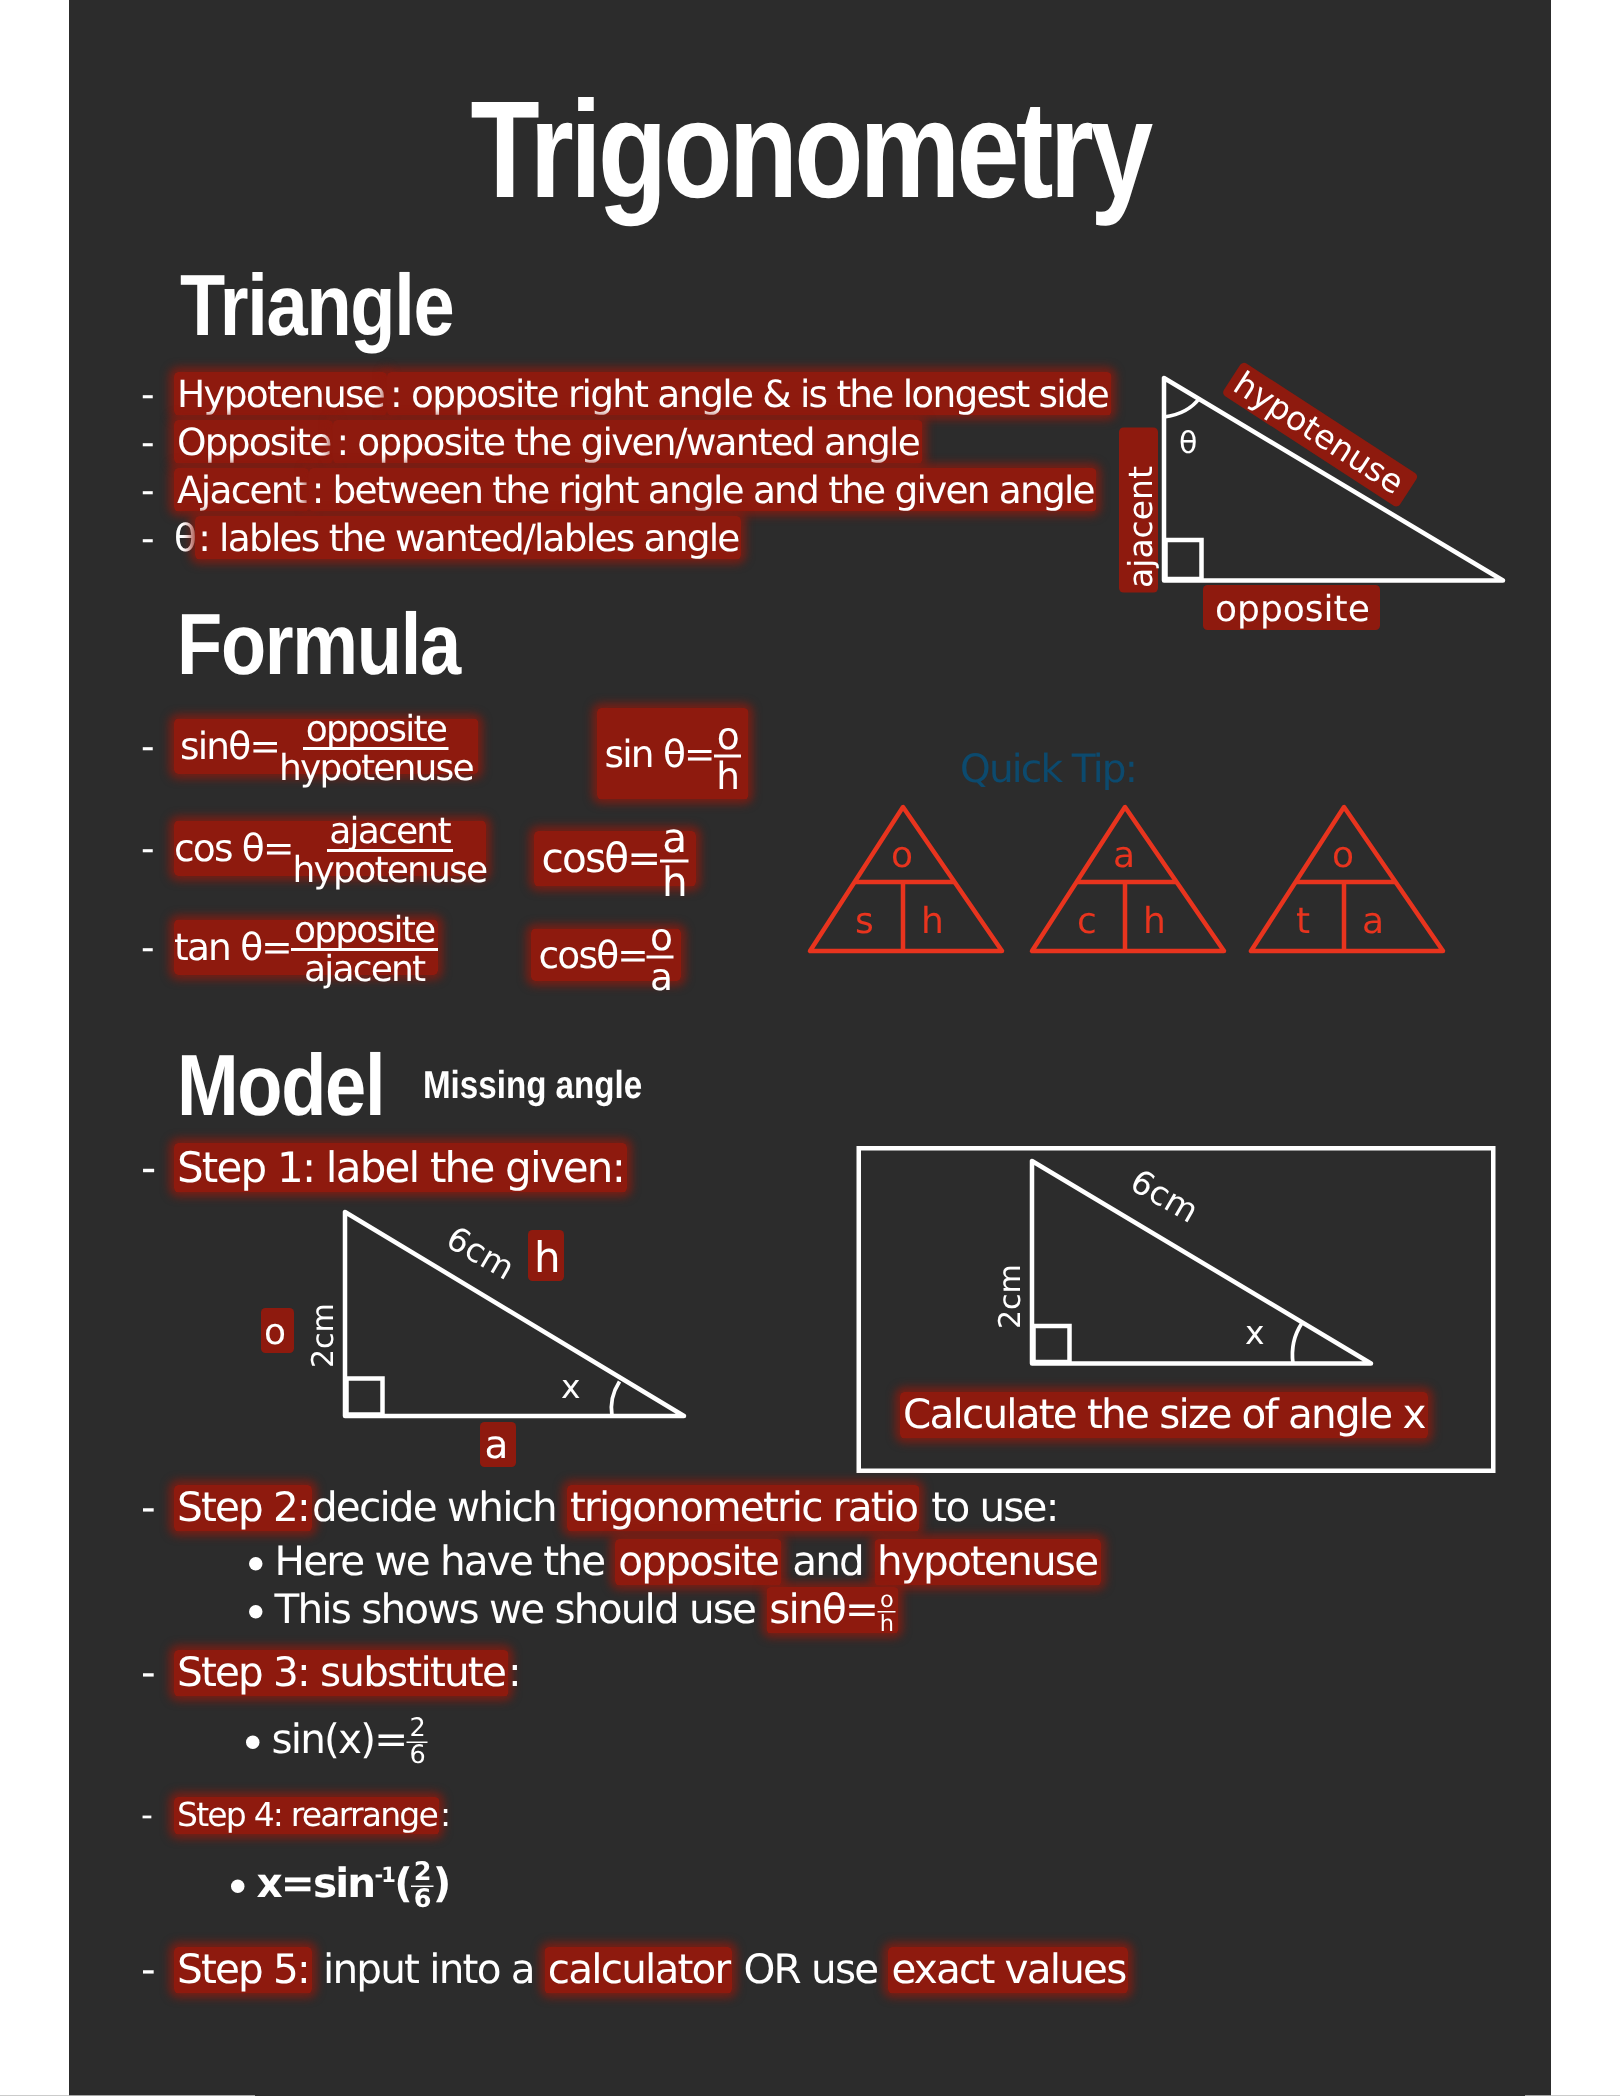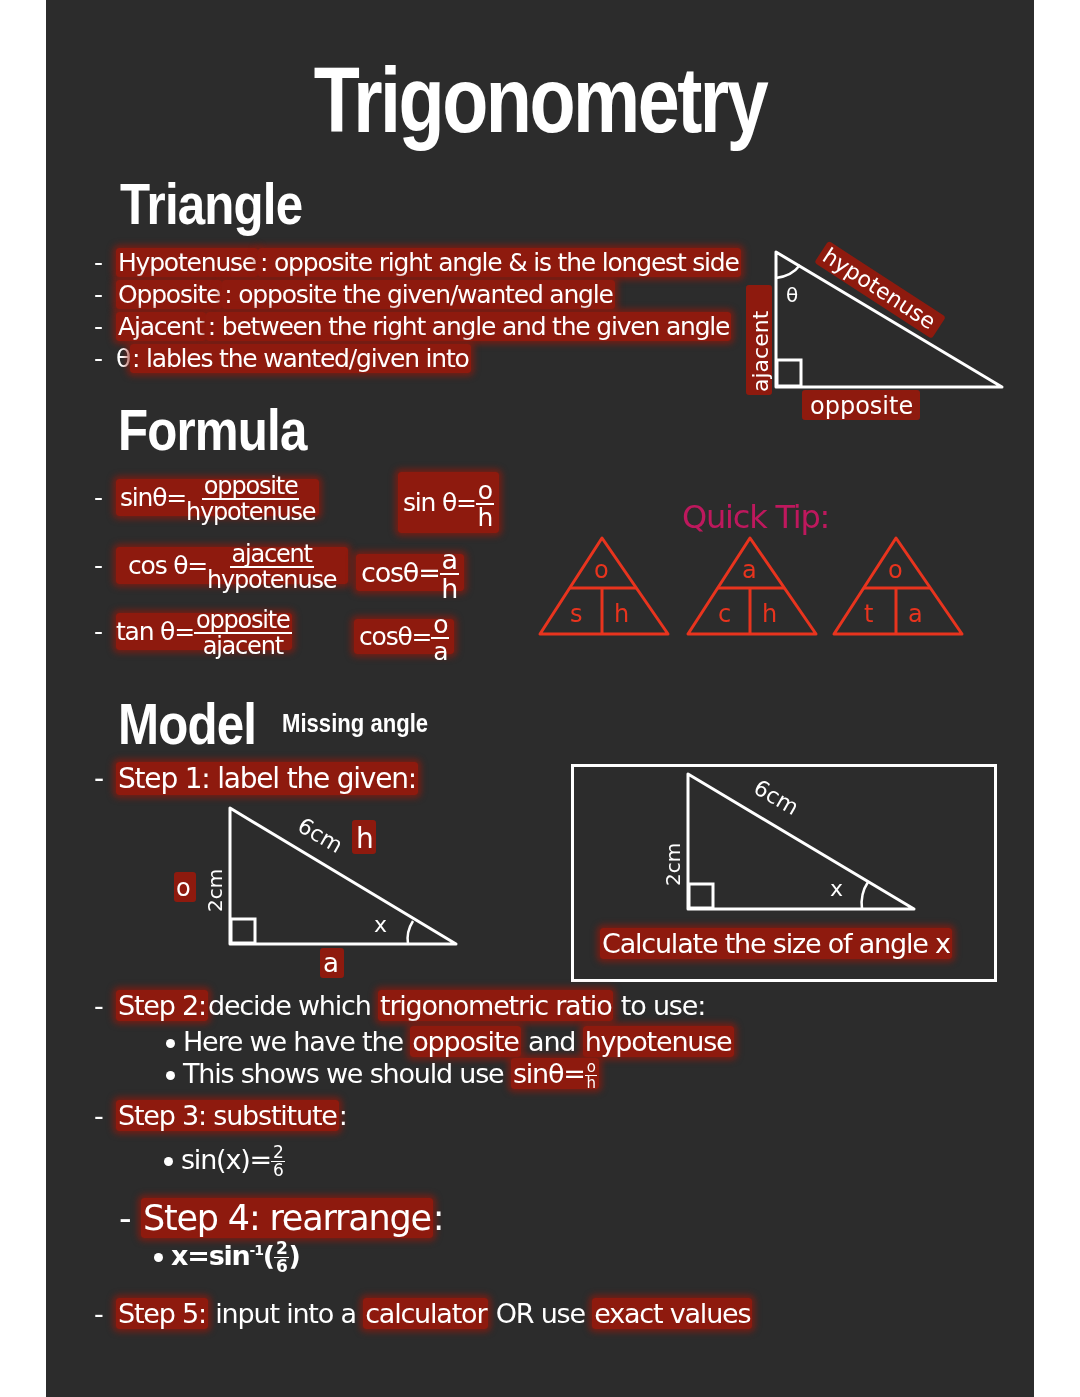--- a/index.html
+++ b/index.html
@@ -33,21 +33,21 @@
 <div class="line hand" style="left:94px;top:248px;">
   <span class="dash">-</span><span class="hl">Hypotenuse</span><span class="hl">: opposite right angle &amp; is the longest side</span>
 </div>
 <div class="line hand" style="left:94px;top:280px;">
   <span class="dash">-</span><span class="hl">Opposite</span><span class="hl">: opposite the given/wanted angle</span>
 </div>
 <div class="line hand" style="left:94px;top:312px;">
   <span class="dash">-</span><span class="hl">Ajacent</span><span class="hl">: between the right angle and the given angle</span>
 </div>
 <div class="line hand" style="left:94px;top:344px;">
-  <span class="dash">-</span><span>θ</span><span class="hl">: lables the wanted/given into</span>
+  <span class="dash">-</span><span>θ</span><span class="hl">: lables the wanted/lables angle</span>
 </div>
 
 <svg class="abs" style="left:740px;top:240px;" width="280" height="190">
   <polygon points="36,12 36,147 262,147" fill="none" stroke="#fff" stroke-width="3" stroke-linejoin="round"></polygon>
   <rect x="37" y="120" width="24" height="26" fill="none" stroke="#fff" stroke-width="3"></rect>
   <path d="M36,38 Q52,36 60,25" fill="none" stroke="#fff" stroke-width="2.5"></path>
   <text x="46" y="62" fill="#fff" font-size="20">θ</text>
   <g transform="translate(82,18) rotate(33)">
     <rect x="-4" y="-18" width="140" height="26" fill="#8e1a0e" rx="3"></rect>
     <text x="0" y="2" fill="#fff" font-size="22">hypotenuse</text>
@@ -69,21 +69,21 @@
       </span></span>
 </div>
 <div class="line hand" style="left:350px;top:478px;font-size:25px;">
   <span class="hl" style="padding:16px 5px;margin-left:48px;"><span>sin θ=</span><span class="frac">
         <span class="num">o</span>
         <span>h</span>
       </span></span>
 </div>
 
 <div class="line hand" style="left:94px;top:542px;font-size:25px;">
-  <span class="dash">-</span><span class="hl" style="padding:4px 12px;"><span>cos θ=</span><span class="frac" style="font-size:24px;">
+  <span class="dash">-</span><span class="hl" style="padding:4px 0;"><span>cos θ=</span><span class="frac" style="font-size:24px;">
         <span class="num">ajacent</span>
         <span>hypotenuse</span>
       </span></span>
 </div>
 <div class="line hand" style="left:356px;top:546px;font-size:27px;">
   <span class="hl" style="padding:3px 5px;"><span>cosθ=</span><span class="frac">
         <span class="num">a</span>
         <span>h</span>
       </span></span>
 </div>
@@ -94,21 +94,21 @@
         <span>ajacent</span>
       </span></span>
 </div>
 <div class="line hand" style="left:354px;top:612px;font-size:25px;">
   <span class="hl" style="padding:3px 5px;"><span>cosθ=</span><span class="frac">
         <span class="num">o</span>
         <span>a</span>
       </span></span>
 </div>
 
-<div class="abs hand red" style="left:682px;top:498px;font-size:32px;color:#be185d;">Quick Tip:</div>
+<div class="abs hand red" style="left:640px;top:498px;font-size:26px;color:#0c4a6e;">Quick Tip:</div>
 
 <svg class="abs" style="left:536px;top:534px;" width="430" height="104">
   <g>
     <polygon points="66,4 4,100 132,100" fill="none" stroke="#e8341e" stroke-width="3" stroke-linejoin="round"></polygon>
     <line x1="34" y1="54" x2="100" y2="54" stroke="#e8341e" stroke-width="3"></line>
     <line x1="66" y1="54" x2="66" y2="100" stroke="#e8341e" stroke-width="3"></line>
     <text x="58" y="44" fill="#e8341e" font-size="24">o</text>
     <text x="34" y="88" fill="#e8341e" font-size="24">s</text>
     <text x="78" y="88" fill="#e8341e" font-size="24">h</text>
   </g>
@@ -189,21 +189,21 @@
 <div class="line hand" style="left:94px;top:1100px;font-size:27px;">
   <span class="dash">-</span><span class="hl">Step 3: substitute</span><span>:</span>
 </div>
 <div class="line hand" style="left:164px;top:1144px;font-size:27px;">
   <span class="bullet"></span><span>sin(x)=</span><span class="frac small" style="font-size:17px;">
       <span class="num">2</span>
       <span>6</span>
     </span>
 </div>
 
-<div class="line hand" style="left:94px;top:1198px;font-size:35px;margin-left:25px;">
+<div class="line hand" style="left:94px;top:1198px;font-size:22px;">
   <span class="dash">-</span><span class="hl">Step 4: rearrange</span><span>:</span>
 </div>
 <div class="line hand" style="left:154px;top:1240px;font-size:27px;font-weight:bold;">
   <span class="bullet"></span><span>x=sin</span><sup style="font-size:14px;">-1</sup>(<span class="frac small" style="font-size:17px;">
       <span class="num">2</span>
       <span>6</span>
     </span>)
 </div>
 
 <div class="line hand" style="left:94px;top:1298px;font-size:27px;">

